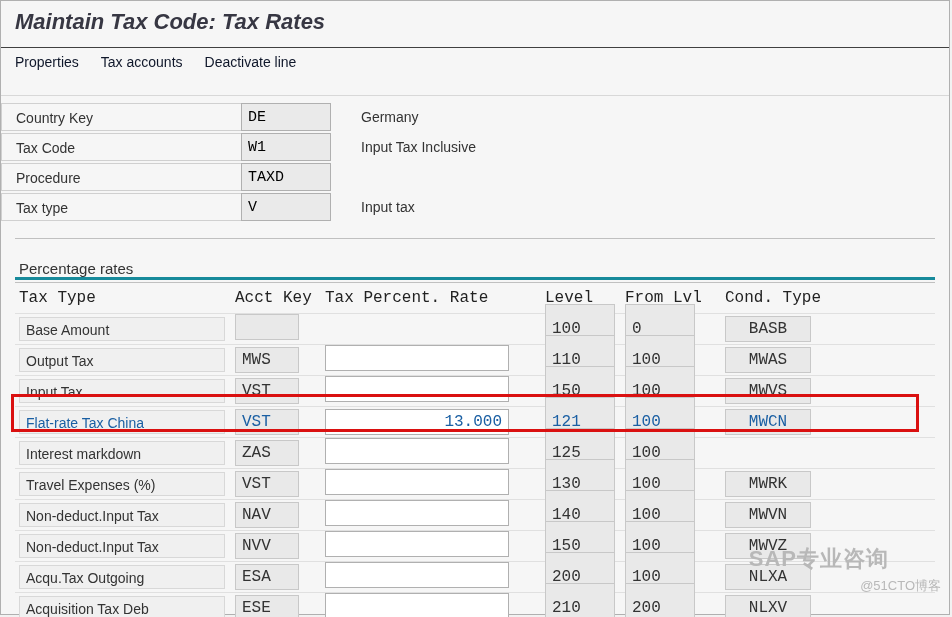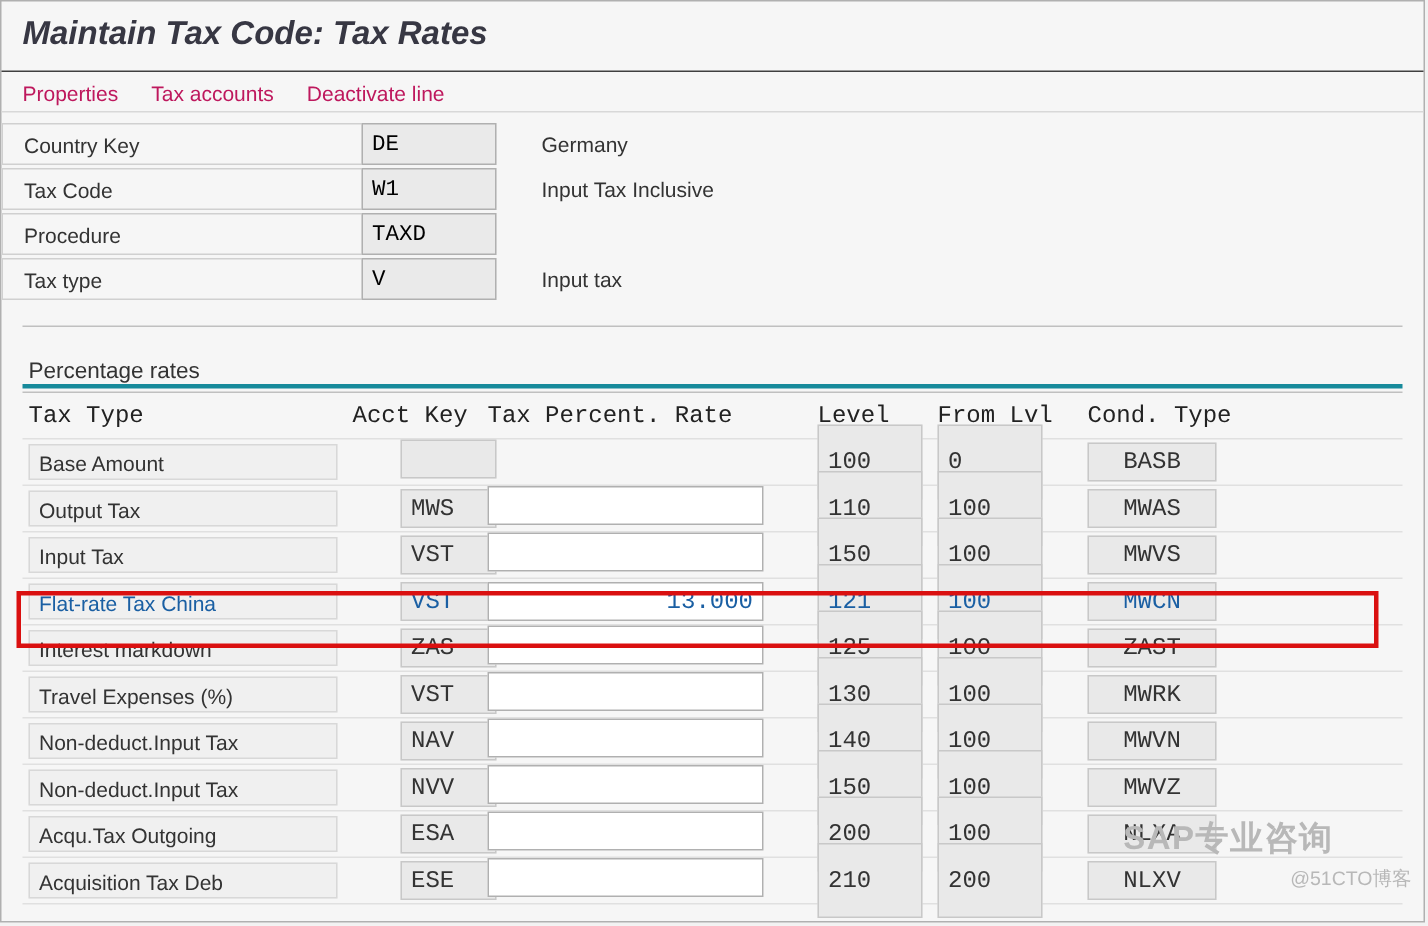--- a/index.html
+++ b/index.html
@@ -23,26 +23,26 @@
   }
   .titlebar {
     padding: 8px 14px 12px 14px;
     font-size: 22px;
     font-style: italic;
     font-weight: 700;
     color: #373743;
     border-bottom: 1px solid #404040;
   }
   .toolbar {
-    padding: 6px 14px 4px 14px;
+    padding: 6px 14px 25px 14px;
     display: flex;
     gap: 22px;
     border-bottom: 1px solid #d8d8d8;
     font-size: 14px;
-    color: #be185d;
+    color: #0f172a;
   }
   .toolbar .tb-item { cursor: pointer; }
   .form-area {
     padding: 6px 0 6px 0;
   }
   .form-row {
     display: flex;
     align-items: center;
     height: 30px;
     font-size: 14px;
@@ -111,21 +111,20 @@
   .c-cond   { width: 110px; }
 
   .cell-ro {
     display:inline-block;
     border: 1px solid #c8c8c8;
     background: #e9e9e9;
     height: 24px;
     line-height: 24px;
     padding: 0 6px;
     font-family: "Courier New", monospace;
-    margin-left: 32px;
   }
   .cell-rate {
     display:inline-block;
     border: 1px solid #b0b0b0;
     background: #ffffff;
     height: 24px;
     line-height: 24px;
     width: 170px;
     text-align: right;
     padding: 0 6px;
@@ -275,21 +274,20 @@
             <div class="col c-level"><span class="cell-level">121</span></div>
             <div class="col c-from"><span class="cell-from">100</span></div>
             <div class="col c-cond"><span class="cell-cond">MWCN</span></div>
           </div>
           <div class="grid-row">
             <div class="col c-type"><span class="taxtype-label">Interest markdown</span></div>
             <div class="col c-acct"><span class="cell-ro" style="width: 50px;">ZAS</span></div>
             <div class="col c-rate"><span class="cell-rate"></span></div>
             <div class="col c-level"><span class="cell-level">125</span></div>
             <div class="col c-from"><span class="cell-from">100</span></div>
-            <div class="col c-cond"><span class="cell-cond">ZAST</span></div>
           </div>
           <div class="grid-row">
             <div class="col c-type"><span class="taxtype-label">Travel Expenses (%)</span></div>
             <div class="col c-acct"><span class="cell-ro" style="width: 50px;">VST</span></div>
             <div class="col c-rate"><span class="cell-rate"></span></div>
             <div class="col c-level"><span class="cell-level">130</span></div>
             <div class="col c-from"><span class="cell-from">100</span></div>
             <div class="col c-cond"><span class="cell-cond">MWRK</span></div>
           </div>
           <div class="grid-row">

